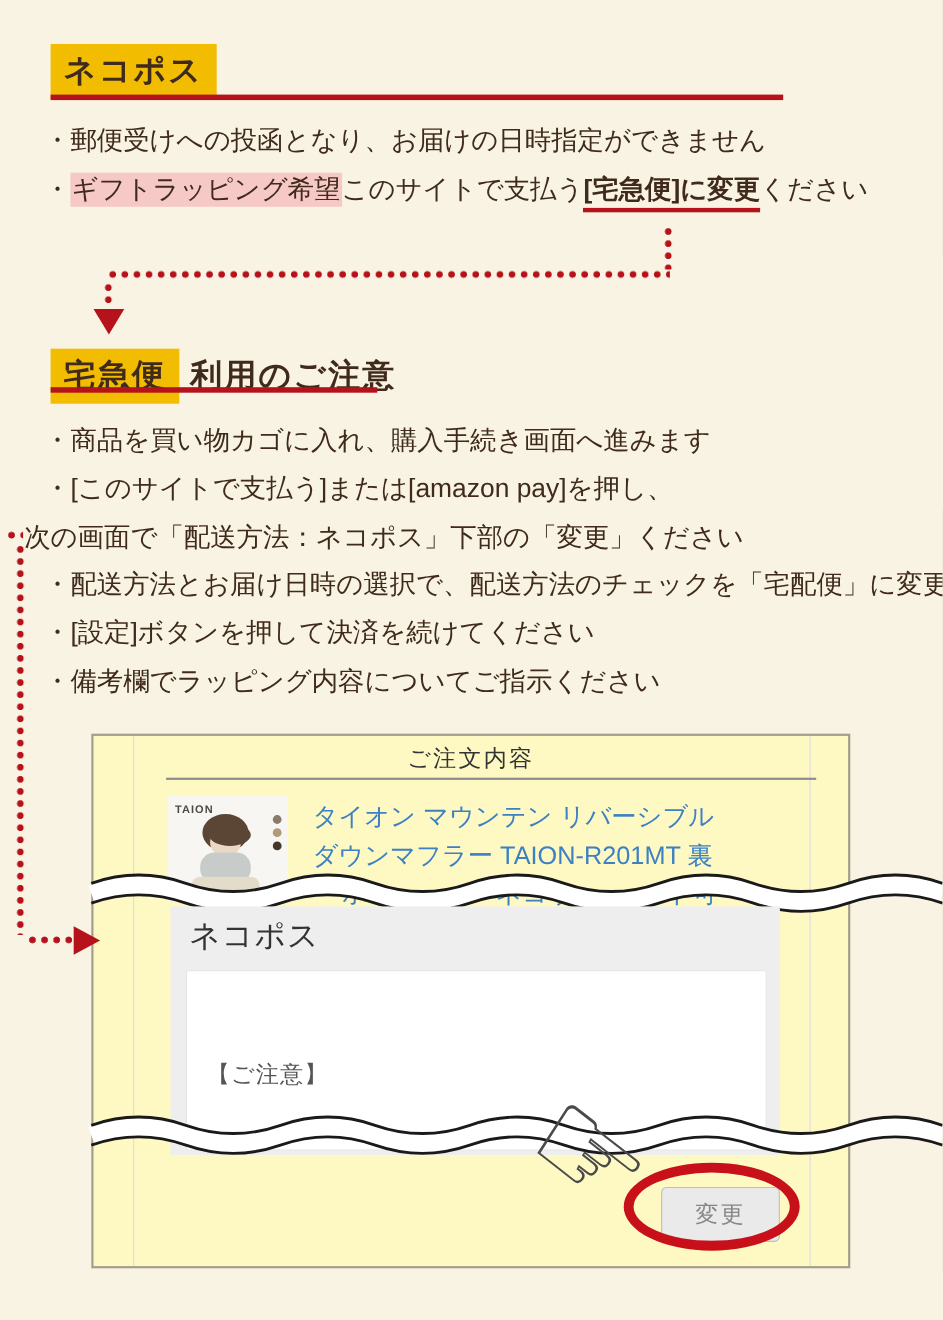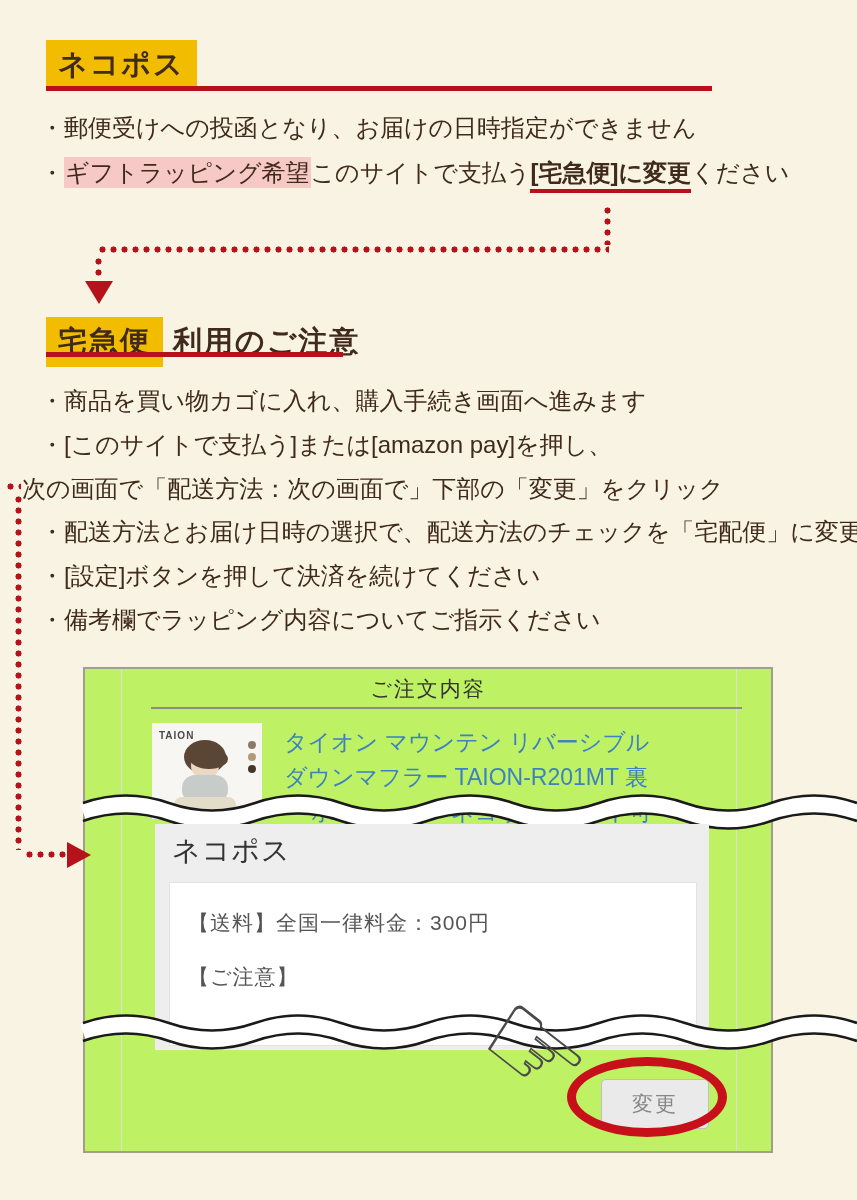--- a/index.html
+++ b/index.html
@@ -34,21 +34,21 @@
   .pink-hl{background:var(--pink);padding:2px 1px;}
   .bold-ul{font-weight:700;border-bottom:4px solid var(--red);padding-bottom:3px;}
 
   
   .dots-h{height:7px;background-image:radial-gradient(circle,var(--red) 2.8px,rgba(0,0,0,0) 3.3px);background-size:11px 7px;background-repeat:repeat-x;}
   .dots-v{width:7px;background-image:radial-gradient(circle,var(--red) 2.8px,rgba(0,0,0,0) 3.3px);background-size:7px 11px;background-repeat:repeat-y;}
   .tri-down{width:0;height:0;border-left:14px solid rgba(0,0,0,0);border-right:14px solid rgba(0,0,0,0);border-top:23px solid var(--red);}
   .tri-right{width:0;height:0;border-top:13px solid rgba(0,0,0,0);border-bottom:13px solid rgba(0,0,0,0);border-left:24px solid var(--red);}
 
   
-  .mockup{left:83px;top:667px;width:690px;height:486px;background:#bef264;border:2px solid #a39d90;}
+  .mockup{left:83px;top:667px;width:690px;height:486px;background:#fef9c3;border:2px solid #a39d90;}
   .inner-line{top:0;width:1px;height:100%;background:#ddd;}
   .order-title{top:6px;left:0;width:100%;text-align:center;font-size:21px;color:#333;letter-spacing:2px;}
   .order-hr{left:66px;top:38px;width:591px;height:2px;background:#8c8c8c;}
   .prod-title{left:199px;top:56px;width:440px;font-size:23px;line-height:35px;color:var(--blue);white-space:nowrap;}
   .frag{display:inline-block;}
   .gray-panel{left:70px;top:155px;width:554px;height:226px;background:#efeeee;}
   .ship-name{left:87px;top:163px;font-size:28px;color:#333;letter-spacing:1px;}
   .white-box{left:84px;top:213px;width:528px;height:164px;background:#fff;border:1px solid #e3e3e3;}
   .fee-line{left:18px;top:26px;font-size:21px;color:#555;letter-spacing:1px;white-space:nowrap;}
   .notice-line{left:18px;top:80px;font-size:21px;color:#555;letter-spacing:1px;}
@@ -78,21 +78,21 @@
   <div class="abs tri-down" style="left:85px;top:281px;"></div>
 
   <div class="abs h-row h2-row">
     <span class="h-hl">宅急便</span>
     <span class="h-rest">利用のご注意</span>
   </div>
   <div class="abs underline u2"></div>
 
   <div class="abs bullet" style="left:40px;top:386px;">・商品を買い物カゴに入れ、購入手続き画面へ進みます</div>
   <div class="abs bullet" style="left:40px;top:430px;">・[このサイトで支払う]または[amazon pay]を押し、</div>
-  <div class="abs bullet" style="left:22px;top:474px;">次の画面で「配送方法：次の画面で」下部の「変更」をクリック</div>
+  <div class="abs bullet" style="left:22px;top:474px;">次の画面で「配送方法：ネコポス」下部の「変更」ください</div>
   <div class="abs bullet" style="left:40px;top:517px;">・配送方法とお届け日時の選択で、配送方法のチェックを「宅配便」に変更</div>
   <div class="abs bullet" style="left:40px;top:605px;">・備考欄でラッピング内容についてご指示ください</div>
   <div class="abs bullet" style="left:40px;top:561px;">・[設定]ボタンを押して決済を続けてください</div>
 
   <div class="abs mockup">
     <div class="abs inner-line" style="left:36px;"></div>
     <div class="abs inner-line" style="left:651px;"></div>
 
     <div class="abs order-title">ご注文内容</div>
     <div class="abs order-hr"></div>
@@ -122,21 +122,20 @@
 
     <svg class="abs wave" style="top:126px;" viewBox="0 0 692 36">
       <path d="M0,17 Q43,2 86,17 T172,17 T258,17 T344,17 T430,17 T516,17 T602,17 T688,17 T774,17" stroke="#ffffff" stroke-width="16" fill="none"></path>
       <path d="M0,8 Q43,-7 86,8 T172,8 T258,8 T344,8 T430,8 T516,8 T602,8 T688,8 T774,8" stroke="#1a1a1a" stroke-width="2.6" fill="none"></path>
       <path d="M0,26 Q43,11 86,26 T172,26 T258,26 T344,26 T430,26 T516,26 T602,26 T688,26 T774,26" stroke="#1a1a1a" stroke-width="2.6" fill="none"></path>
     </svg>
 
     <div class="abs gray-panel"></div>
     <div class="abs ship-name">ネコポス</div>
     <div class="abs white-box">
-      <div class="abs fee-line">【送料】全国一律料金：300円</div>
       <div class="abs notice-line">【ご注意】</div>
     </div>
 
     <svg class="abs wave" style="top:346px;" viewBox="0 0 692 36">
       <path d="M0,17 Q43,2 86,17 T172,17 T258,17 T344,17 T430,17 T516,17 T602,17 T688,17 T774,17" stroke="#ffffff" stroke-width="16" fill="none"></path>
       <path d="M0,8 Q43,-7 86,8 T172,8 T258,8 T344,8 T430,8 T516,8 T602,8 T688,8 T774,8" stroke="#1a1a1a" stroke-width="2.6" fill="none"></path>
       <path d="M0,26 Q43,11 86,26 T172,26 T258,26 T344,26 T430,26 T516,26 T602,26 T688,26 T774,26" stroke="#1a1a1a" stroke-width="2.6" fill="none"></path>
     </svg>
 
     <div class="abs change-btn">変更</div>

